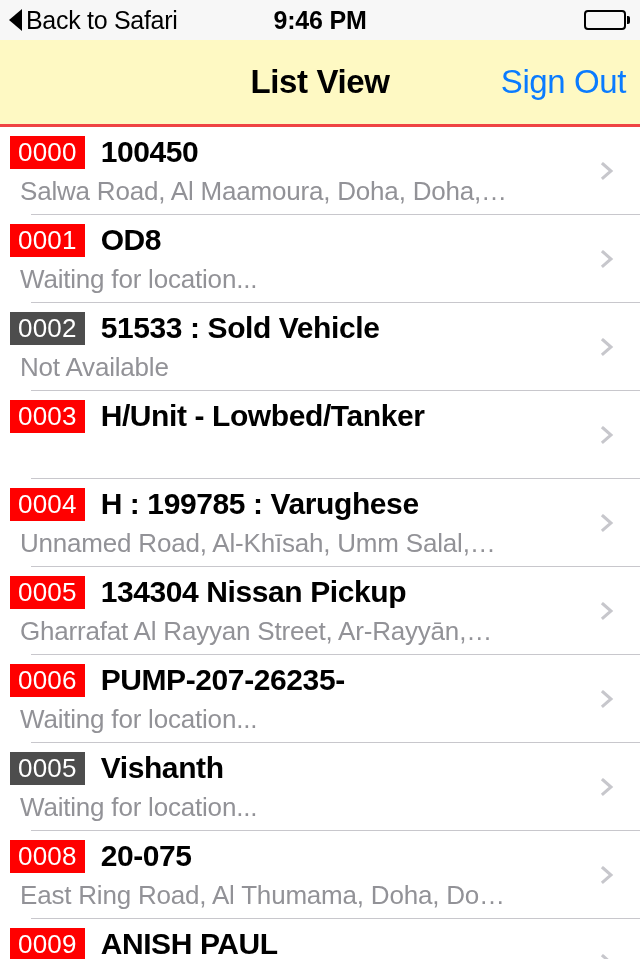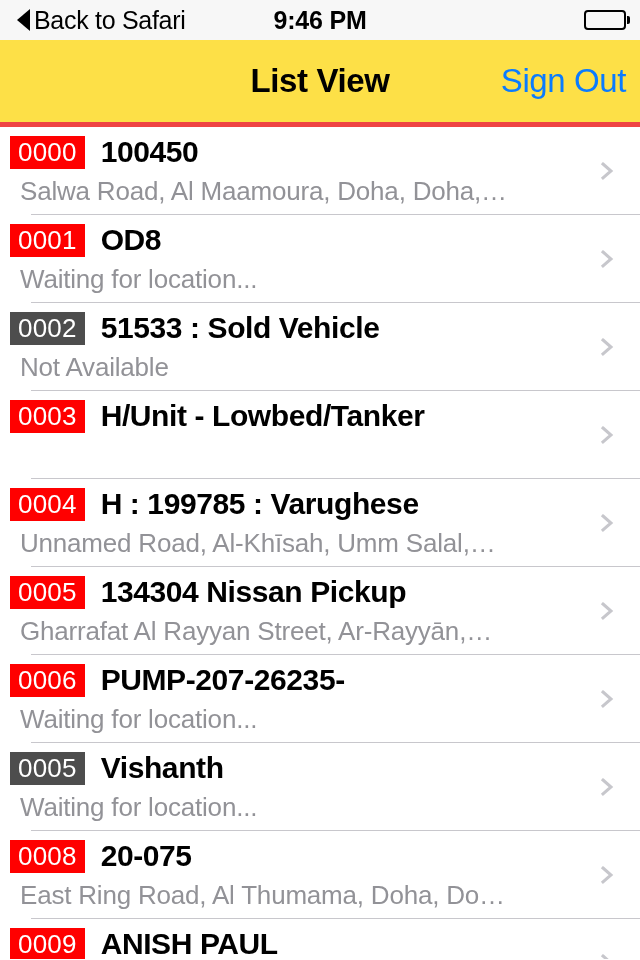--- a/index.html
+++ b/index.html
@@ -20,21 +20,21 @@
     position: relative;
     height: 40px;
     background: #f7f7f7;
     display: flex;
     align-items: center;
   }
   #status-back {
     display: flex;
     align-items: center;
     gap: 4px;
-    padding-left: 17px;
+    padding-left: 9px;
     height: 100%;
     cursor: default;
   }
   .back-triangle {
     width: 0;
     height: 0;
     border-top: 11px solid transparent;
     border-bottom: 11px solid transparent;
     border-right: 13px solid #000000;
     display: block;
@@ -87,22 +87,22 @@
     height: 8px;
     background: #000000;
     border-radius: 0 2px 2px 0;
     margin-left: 1px;
   }
 
   
   #nav-bar {
     position: relative;
     height: 87px;
-    background: #fde047;
-    border-bottom: 5px solid #ef4444;
+    background: #fef9c3;
+    border-bottom: 3px solid #ef4444;
     box-sizing: border-box;
   }
   #nav-title {
     position: absolute;
     left: 0;
     right: 0;
     top: 0;
     bottom: 1px;
     display: flex;
     align-items: center;

